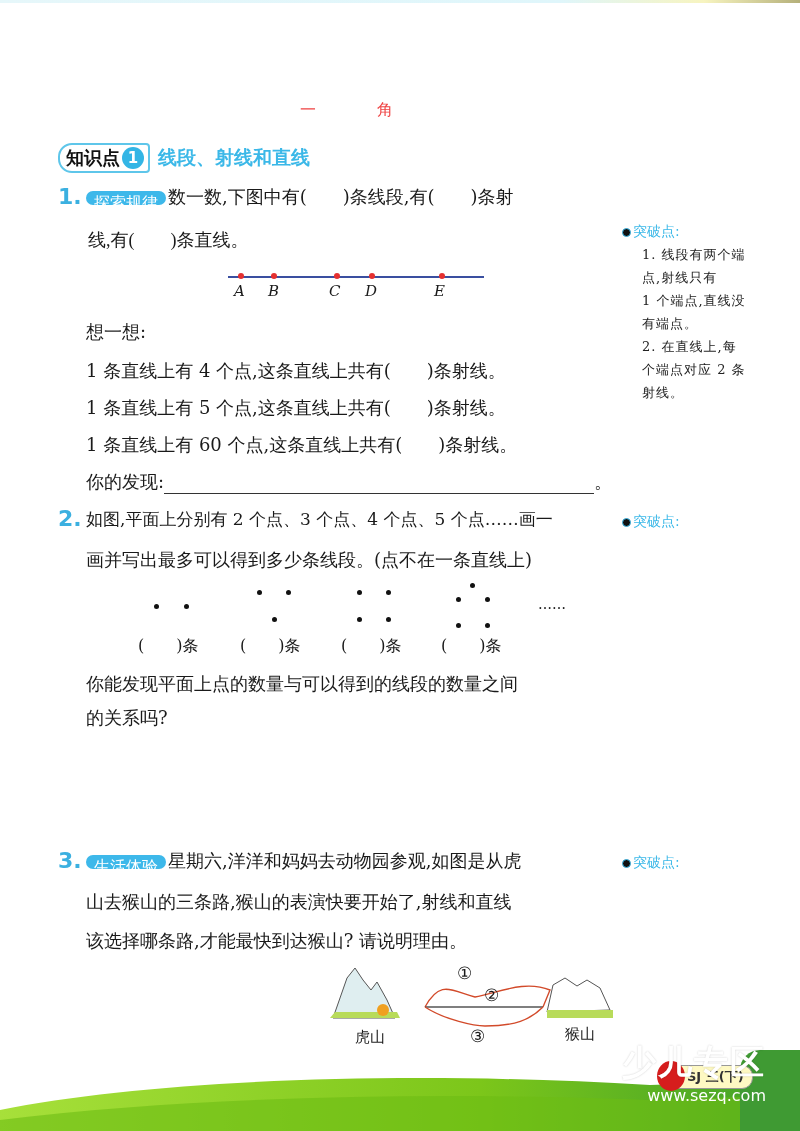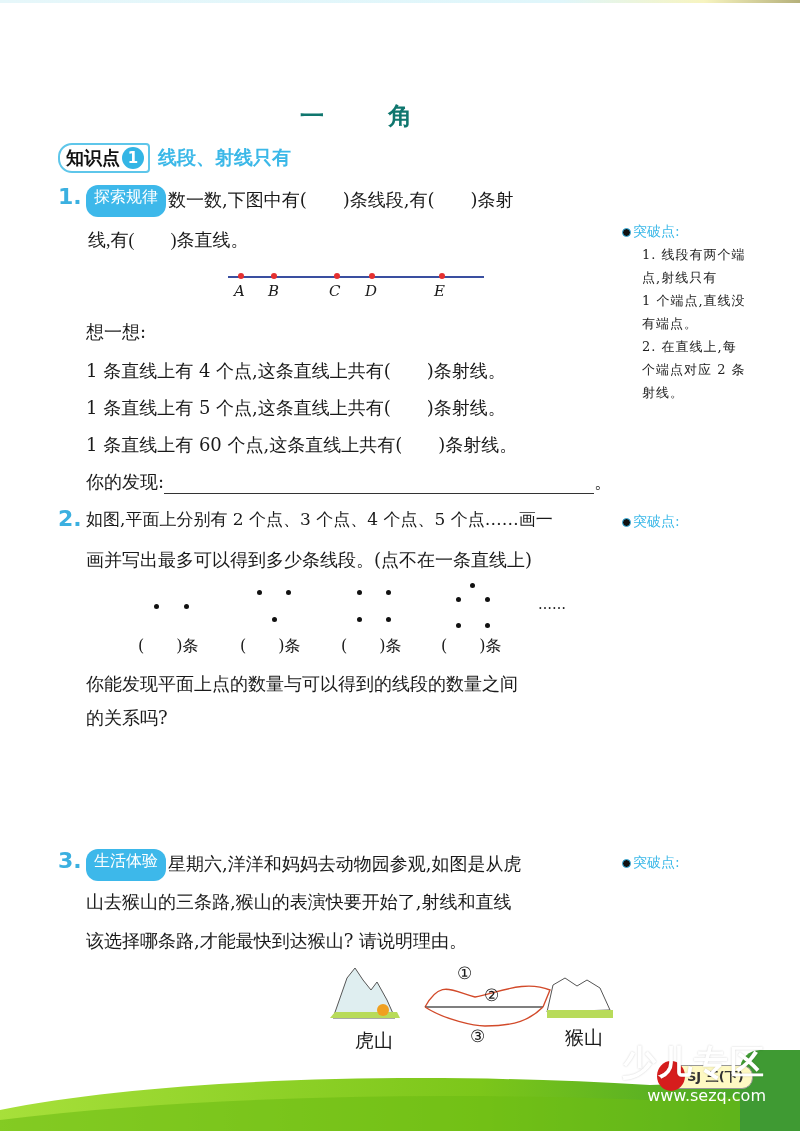--- a/index.html
+++ b/index.html
@@ -1,66 +1,66 @@
 <!DOCTYPE html>
 <html><head>
 <meta charset="utf-8">
 <style>
   html,body{margin:0;padding:0;}
   body{width:800px;height:1131px;position:relative;overflow:hidden;background:#fff;
        font-family:"DejaVu Serif","Liberation Serif",serif;color:#1a1a1a;}
   .topbar{position:absolute;left:0;top:0;width:800px;height:3px;
           background:linear-gradient(90deg,#e6f7fa 0%,#dff6fb 70%,#f7f4c0 88%,#b5b07a 100%);}
   .chapter{position:absolute;left:300px;top:100px;font-family:"DejaVu Sans",sans-serif;
-           font-size:24px;font-weight:bold;letter-spacing:28px;color:#0f766e;}
+           font-size:16px;font-weight:normal;letter-spacing:28px;color:#ef4444;}
   .kp{position:absolute;left:58px;top:143px;display:flex;align-items:center;}
   .kp-pill{display:flex;align-items:center;border:2px solid #5ec6ea;border-radius:14px 4px 4px 14px;
            padding:0 4px 0 6px;height:26px;background:#fff;}
   .kp-text{font-family:"DejaVu Sans",sans-serif;font-weight:bold;font-size:18px;color:#111;}
   .kp-num{display:inline-flex;width:22px;height:22px;border-radius:50%;background:#33b5e5;color:#fff;
           font-family:"DejaVu Sans",sans-serif;font-weight:bold;font-size:15px;align-items:center;justify-content:center;margin-left:2px;}
   .kp-title{margin-left:8px;font-family:"DejaVu Sans",sans-serif;font-weight:bold;font-size:19px;color:#3bb8e8;}
   .qnum{position:absolute;font-family:"DejaVu Sans",sans-serif;font-weight:bold;font-size:22px;color:#3bb0e0;}
   .tag{display:inline-block;background:#3db8ea;color:#fff;border-radius:12px;padding:0 8px;
-       font-family:"DejaVu Sans",sans-serif;font-size:16px;line-height:24px;height:32px;vertical-align:middle;margin-right:2px;}
+       font-family:"DejaVu Sans",sans-serif;font-size:16px;line-height:24px;height:14px;vertical-align:middle;margin-right:2px;}
   .line{position:absolute;font-size:18px;line-height:24px;white-space:nowrap;}
   .side{position:absolute;left:628px;width:140px;font-size:13px;line-height:23px;color:#222;}
   .side-title{font-family:"DejaVu Sans",sans-serif;color:#3bb8e8;font-size:14px;margin-left:-6px;}
   .side-title .dot{display:inline-block;width:7px;height:7px;border:1.5px solid #3bb8e8;border-radius:50%;
                    margin-right:2px;vertical-align:middle;position:relative;}
   .side-body{padding-left:14px;letter-spacing:1px;}
   .numline{position:absolute;left:228px;top:270px;width:256px;height:30px;}
   .numline .axis{position:absolute;left:0;top:6px;width:256px;height:1.5px;background:#3a4fa0;}
   .pt{position:absolute;top:3px;width:6px;height:6px;border-radius:50%;background:#e53030;}
   .pl{position:absolute;top:12px;font-style:italic;font-size:15px;}
   .underline{display:inline-block;width:430px;border-bottom:1.5px solid #333;height:20px;vertical-align:bottom;}
   .dot{position:absolute;width:5px;height:5px;border-radius:50%;background:#111;}
   .cnt{position:absolute;top:636px;font-size:16px;}
   .ground{position:absolute;left:0;top:1070px;width:800px;height:61px;}
   .wm{position:absolute;right:34px;top:1040px;text-align:right;color:#fff;}
   .wm1{font-family:"DejaVu Sans",sans-serif;font-weight:bold;font-size:34px;letter-spacing:2px;text-shadow:0 0 2px rgba(0,0,0,.2);}
   .wm2{font-family:"DejaVu Sans",sans-serif;font-size:16px;}
   .pageno{position:absolute;left:660px;top:1065px;height:22px;border-radius:11px;background:#fef9c3;border:1px solid #999;
           padding:0 8px 0 26px;font-size:13px;line-height:22px;color:#333;font-family:"DejaVu Sans",sans-serif;font-weight:bold;}
   .pageno .red{position:absolute;left:-4px;top:-5px;width:28px;height:30px;border-radius:50%;background:#d61d1d;}
-  .lbl{position:absolute;font-size:19px;}
+  .lbl{position:absolute;font-size:15px;}
 </style>
 </head>
 <body>
 
 <div class="topbar"></div>
 
 <div class="chapter">一 角</div>
 
 <div class="kp">
   <div class="kp-pill">
     <span class="kp-text">知识点</span>
     <span class="kp-num">1</span>
   </div>
-  <span class="kp-title">线段、射线只有</span>
+  <span class="kp-title">线段、射线和直线</span>
 </div>
 
 <div class="qnum" style="left:58px;top:184px;">1.</div>
 <div class="line" style="left:86px;top:185px;">
   <span class="tag">探索规律</span><span>数一数,下图中有(　　)条线段,有(　　)条射</span>
 </div>
 <div class="line" style="left:88px;top:228px;font-family:Liberation Serif, serif;">线,有(　　)条直线。</div>
 
 <div class="numline">
   <div class="axis"></div>

